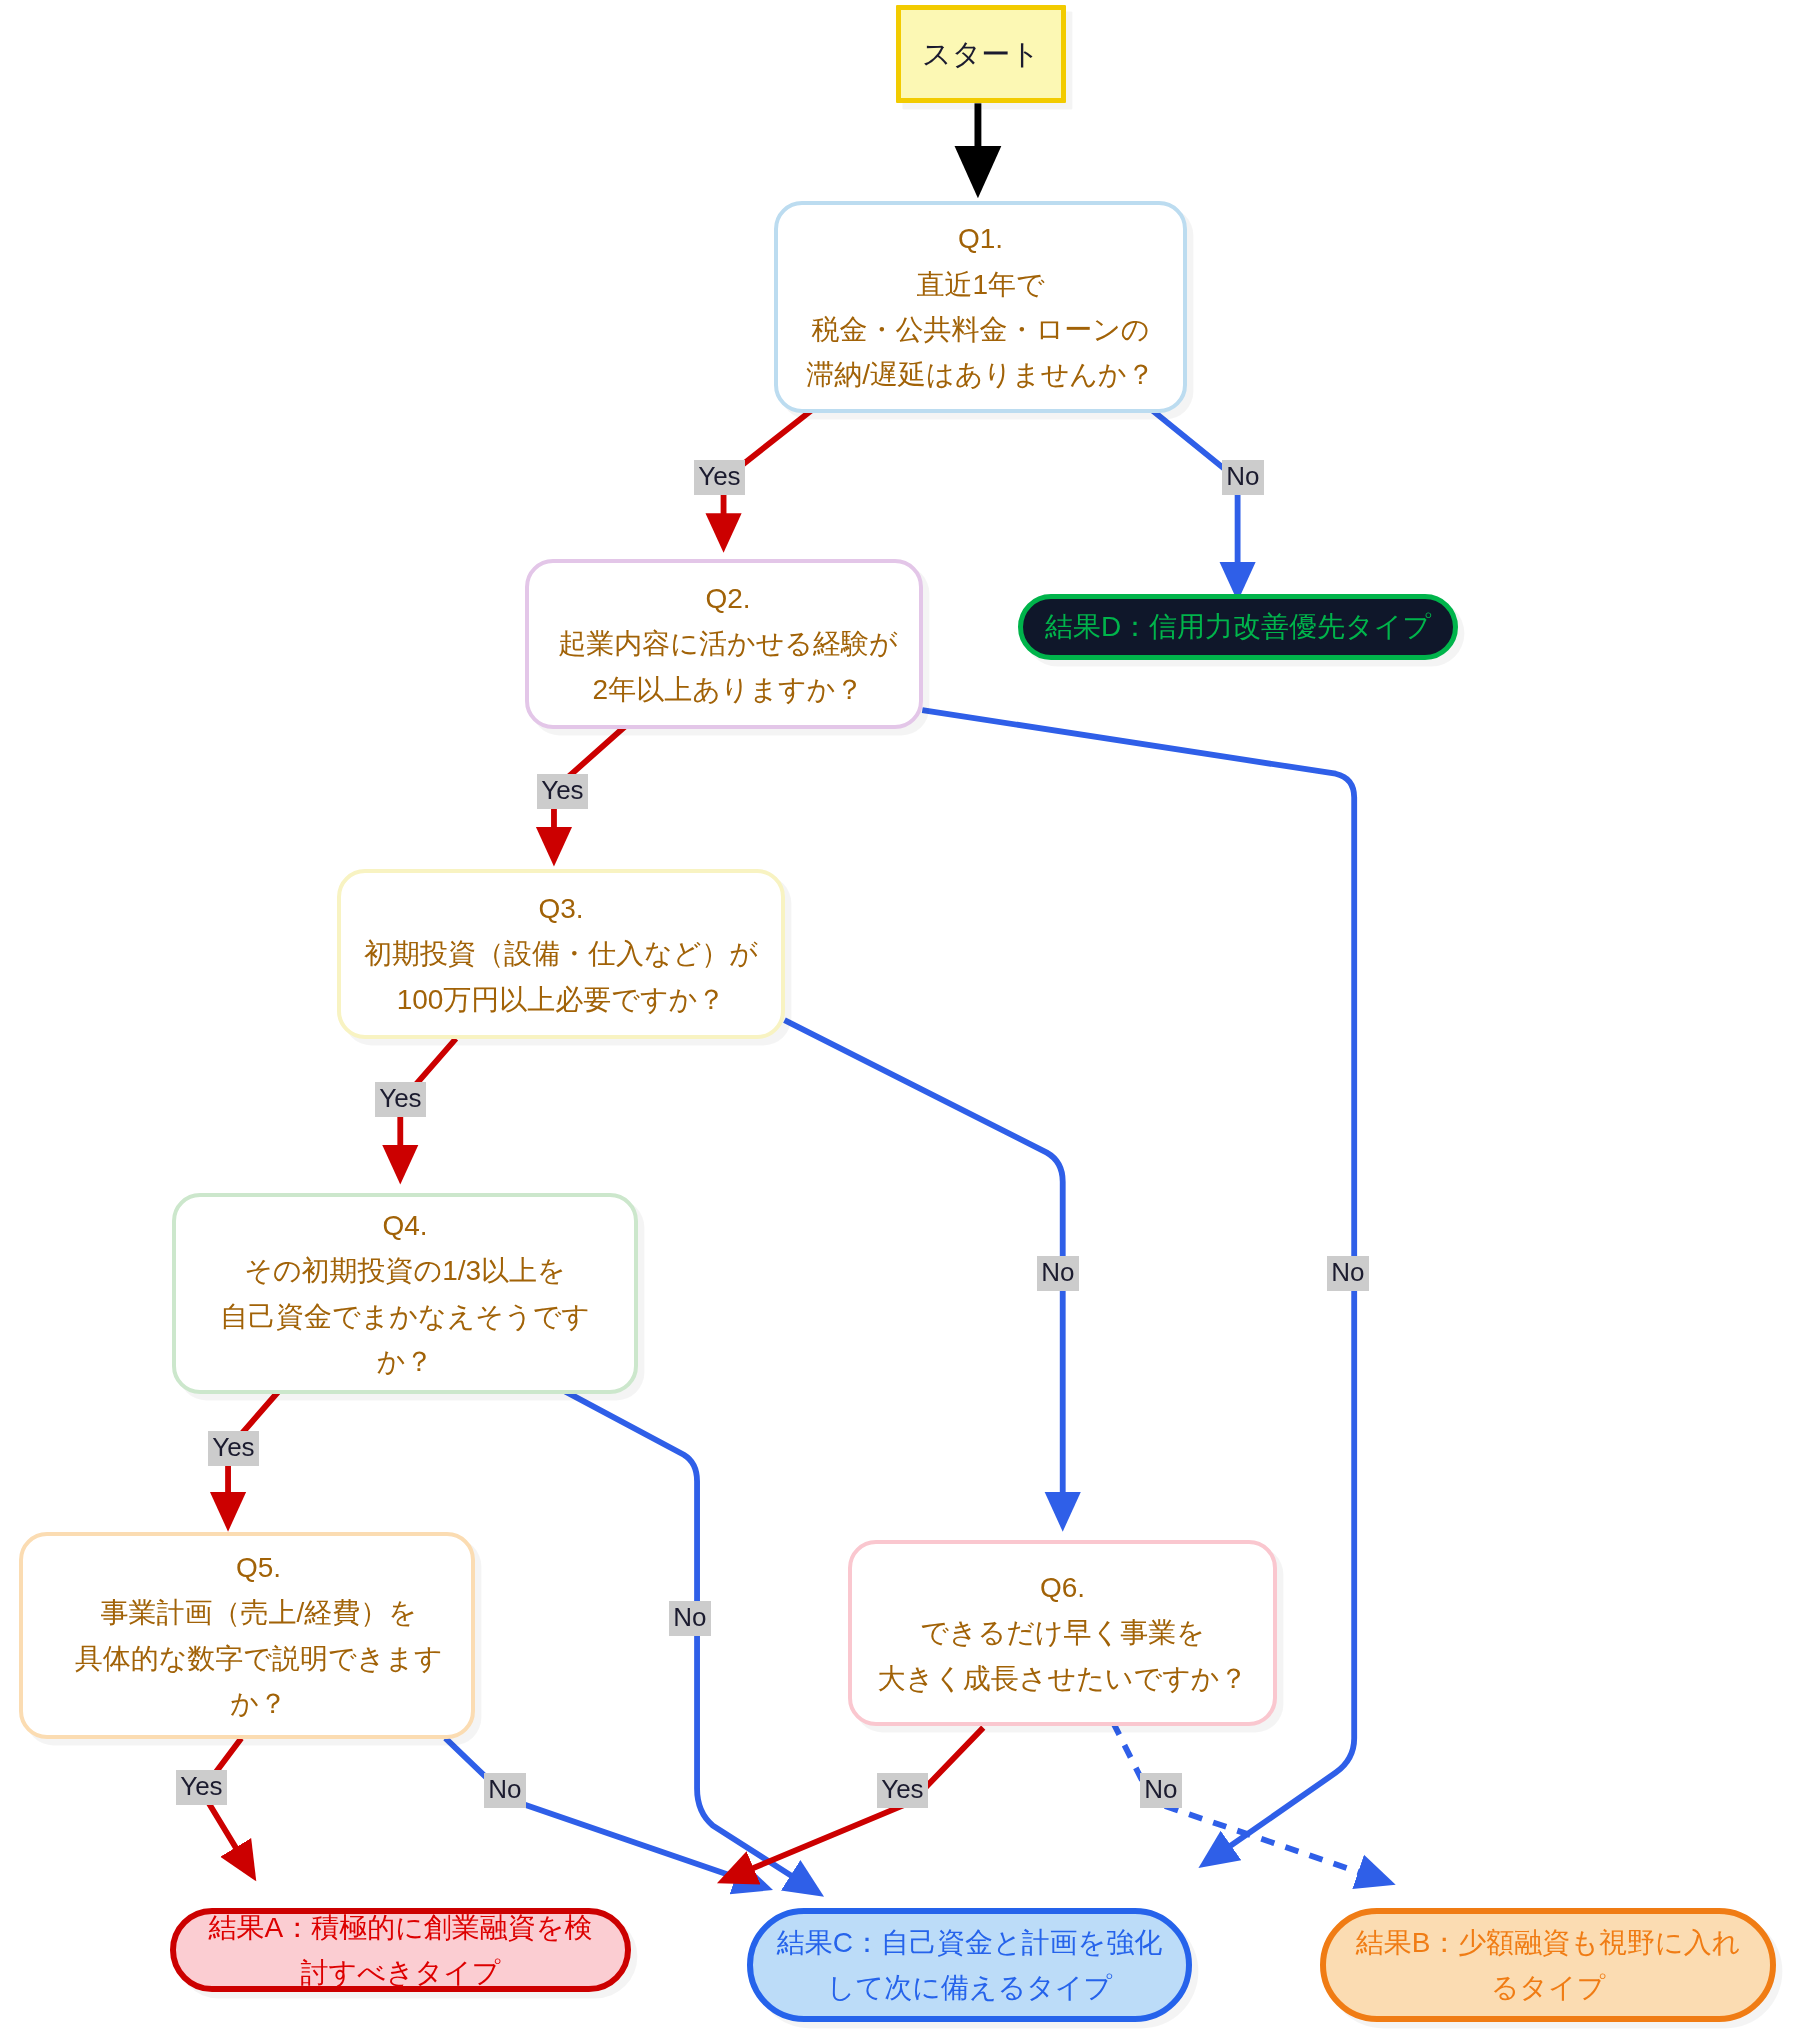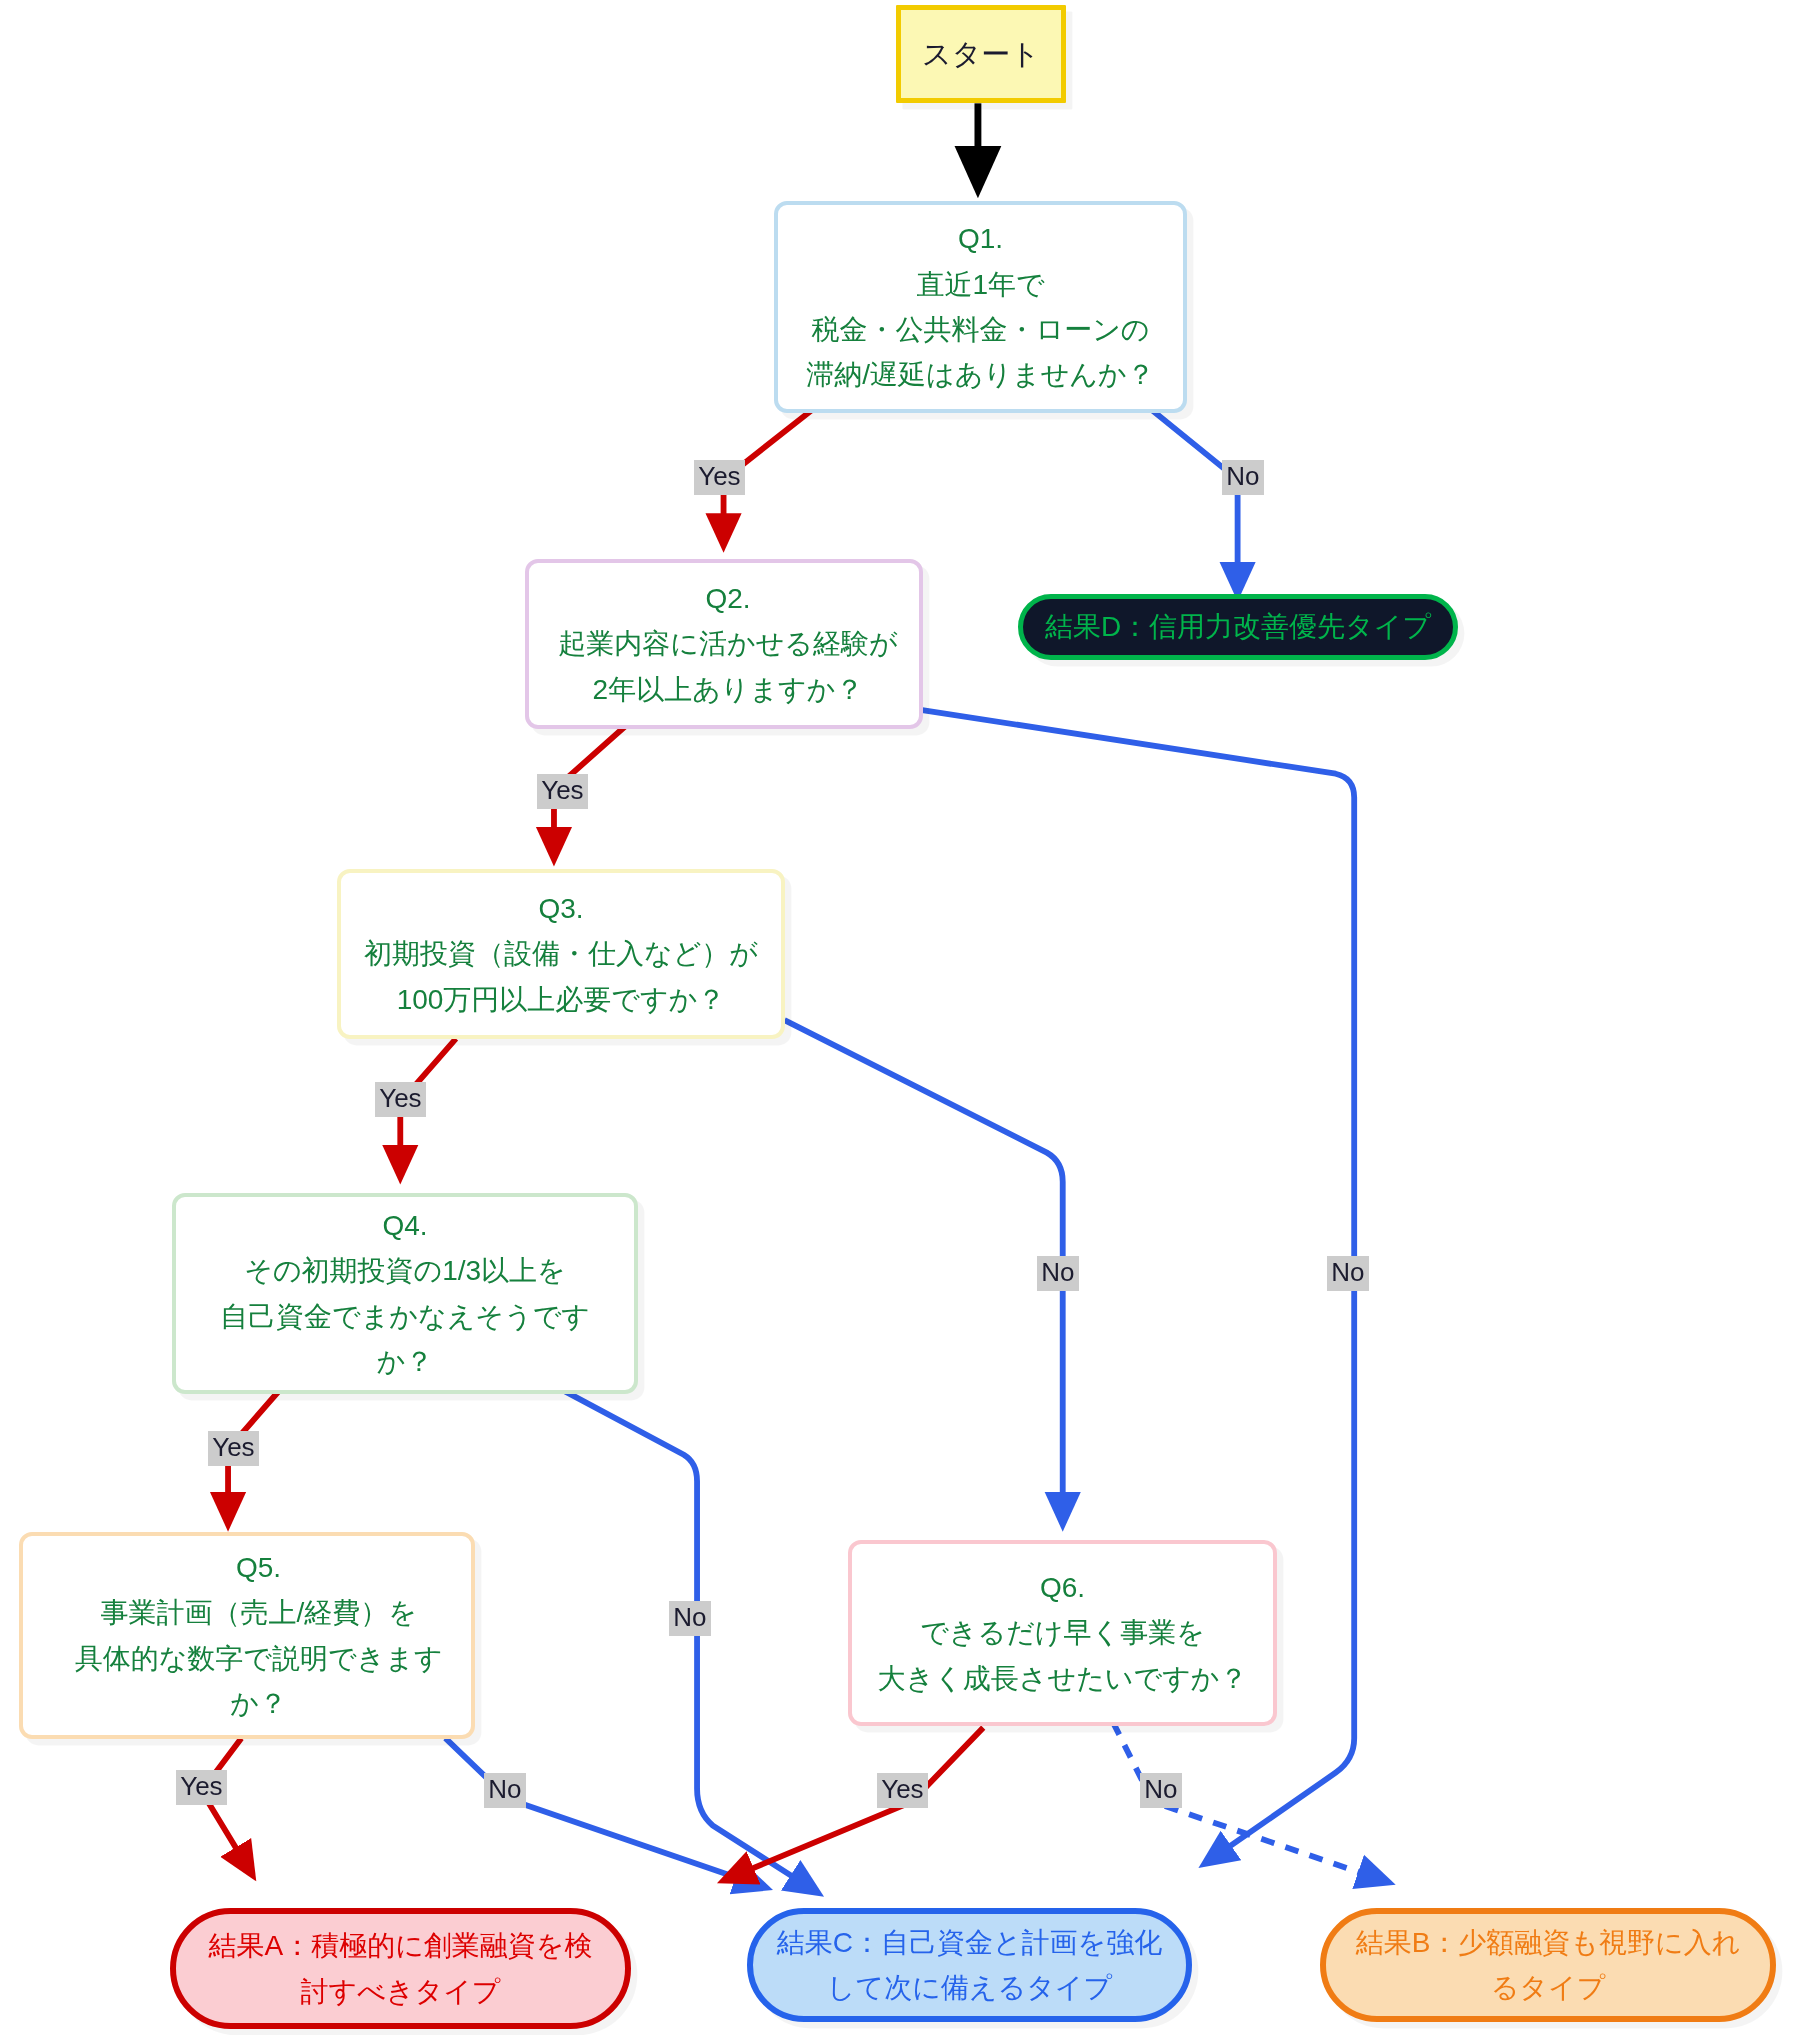--- a/index.html
+++ b/index.html
@@ -35,22 +35,22 @@
   }
   .node-start {
     background: #fcf8b4;
     border: 5.3px solid #f2cb00;
     border-radius: 1.1px;
     color: #1b1b2f;
     font-size: 29px;
   }
   .node-q {
     background: #ffffff;
-    border-radius: 13px;
-    color: #15803d;
+    border-radius: 28px;
+    color: #a16207;
     font-size: 28px;
   }
   .node-result {
     border-radius: 69px;
     font-size: 28px;
   }
   .edge-label {
     position: absolute;
     background: #cccccc;
     color: #1b1b2f;
@@ -151,21 +151,21 @@
   <div class="node node-q" style="left:848px; top:1540px; width:429px; height:186px; border:4.8px solid #fac7cf;justify-content:center;">
     <span>Q6.
 できるだけ早く事業を
 大きく成長させたいですか？</span>
   </div>
 
   <div class="node node-result" style="left:1018px; top:594px; width:440px; height:66px; background:#0f172a; border:5.3px solid #00b44b; color:#00b44b;">
     <span>結果D：信用力改善優先タイプ</span>
   </div>
 
-  <div class="node node-result" style="left:170px; top:1908px; width:461px; height:121px; background:#fbcdd2; border:6.4px solid #cc0000; color:#dd0000;">
+  <div class="node node-result" style="left:170px; top:1908px; width:461px; height:84px; background:#fbcdd2; border:6.4px solid #cc0000; color:#dd0000;">
     <span>結果A：積極的に創業融資を検
 討すべきタイプ</span>
   </div>
 
   <div class="node node-result" style="left:747px; top:1908px; width:445px; height:114px; background:#bcdcf8; border:6.4px solid #2563eb; color:#2563eb;">
     <span>結果C：自己資金と計画を強化
 して次に備えるタイプ</span>
   </div>
 
   <div class="node node-result" style="left:1320px; top:1908px; width:456px; height:114px; background:#fbdcb2; border:6.4px solid #f07c14; color:#f07c14;">

